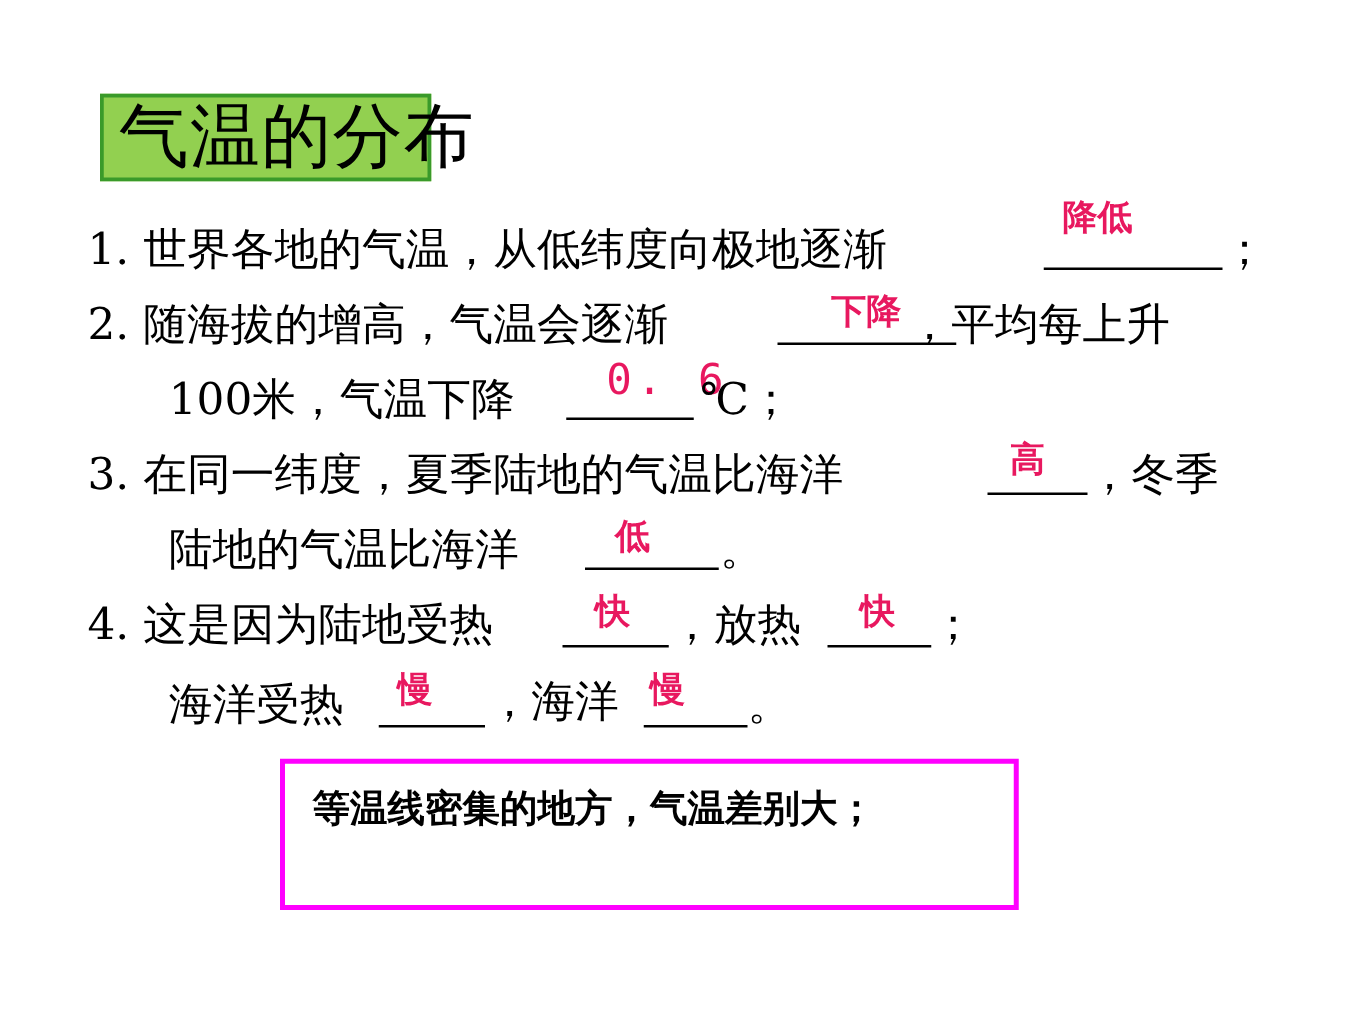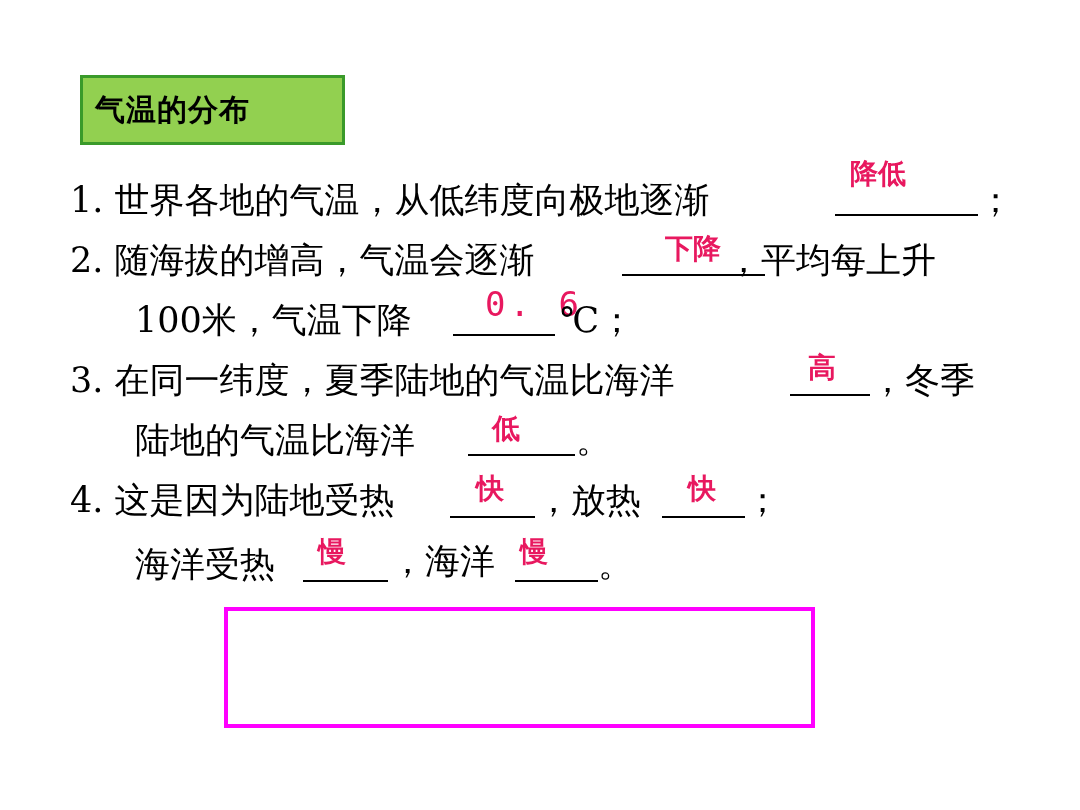--- a/index.html
+++ b/index.html
@@ -1,21 +1,21 @@
 <!DOCTYPE html>
 <html><head>
 <meta charset="utf-8">
 <style>
   html, body { margin:0; padding:0; }
   body { width:1080px; height:810px; background:#ffffff; position:relative; overflow:hidden;
          font-family: "DejaVu Serif", "Liberation Serif", serif; color:#000; }
   .title-box { position:absolute; left:80px; top:75px; width:259px; height:64px;
                background:#92D050; border:3px solid #3A9A2A; box-sizing:content-box; }
   .title-text { position:absolute; left:12px; top:6px; font-family:"DejaVu Sans", sans-serif;
-                font-size:30px; line-height:52px; font-weight:bold; letter-spacing:1px; white-space:nowrap; }
+                font-size:56px; line-height:52px; font-weight:normal; letter-spacing:1px; white-space:nowrap; }
   .line { position:absolute; font-size:35px; line-height:44px; white-space:nowrap; }
   .blank { position:absolute; border-bottom:2px solid #000; height:0; }
   .ans { position:absolute; color:#E8185F; font-family:"DejaVu Sans", sans-serif; font-weight:bold;
          font-size:28px; line-height:32px; white-space:nowrap; }
   .ans-num { font-weight:normal; font-size:34px; letter-spacing:4px; font-family:"DejaVu Sans Mono", monospace; }
   .note-box { position:absolute; left:224px; top:607px; width:583px; height:113px;
               border:4px solid #FF00FF; background:#fff; box-sizing:content-box; }
   .note-line { position:absolute; left:22px; font-family:"DejaVu Sans", sans-serif;
                font-size:30px; line-height:38px; white-space:nowrap; font-weight:bold; }
 </style>
@@ -61,13 +61,14 @@
 
 <div class="line" style="left:135px; top:542px;">海洋受热</div>
 <div class="blank" style="left:303px; top:580px; width:85px;"></div>
 <div class="ans" style="left:318px; top:536px;">慢</div>
 <div class="line" style="left:390px; top:542px;font-family:Liberation Mono, monospace;">，海洋</div>
 <div class="blank" style="left:515px; top:580px; width:83px;"></div>
 <div class="ans" style="left:520px; top:536px;">慢</div>
 <div class="line" style="left:598px; top:542px;">。</div>
 
 <div class="note-box">
+  <div class="note-line" style="top:18px;">等温线密集的地方，气温差别大；</div>
 </div>
 
 </body></html>

